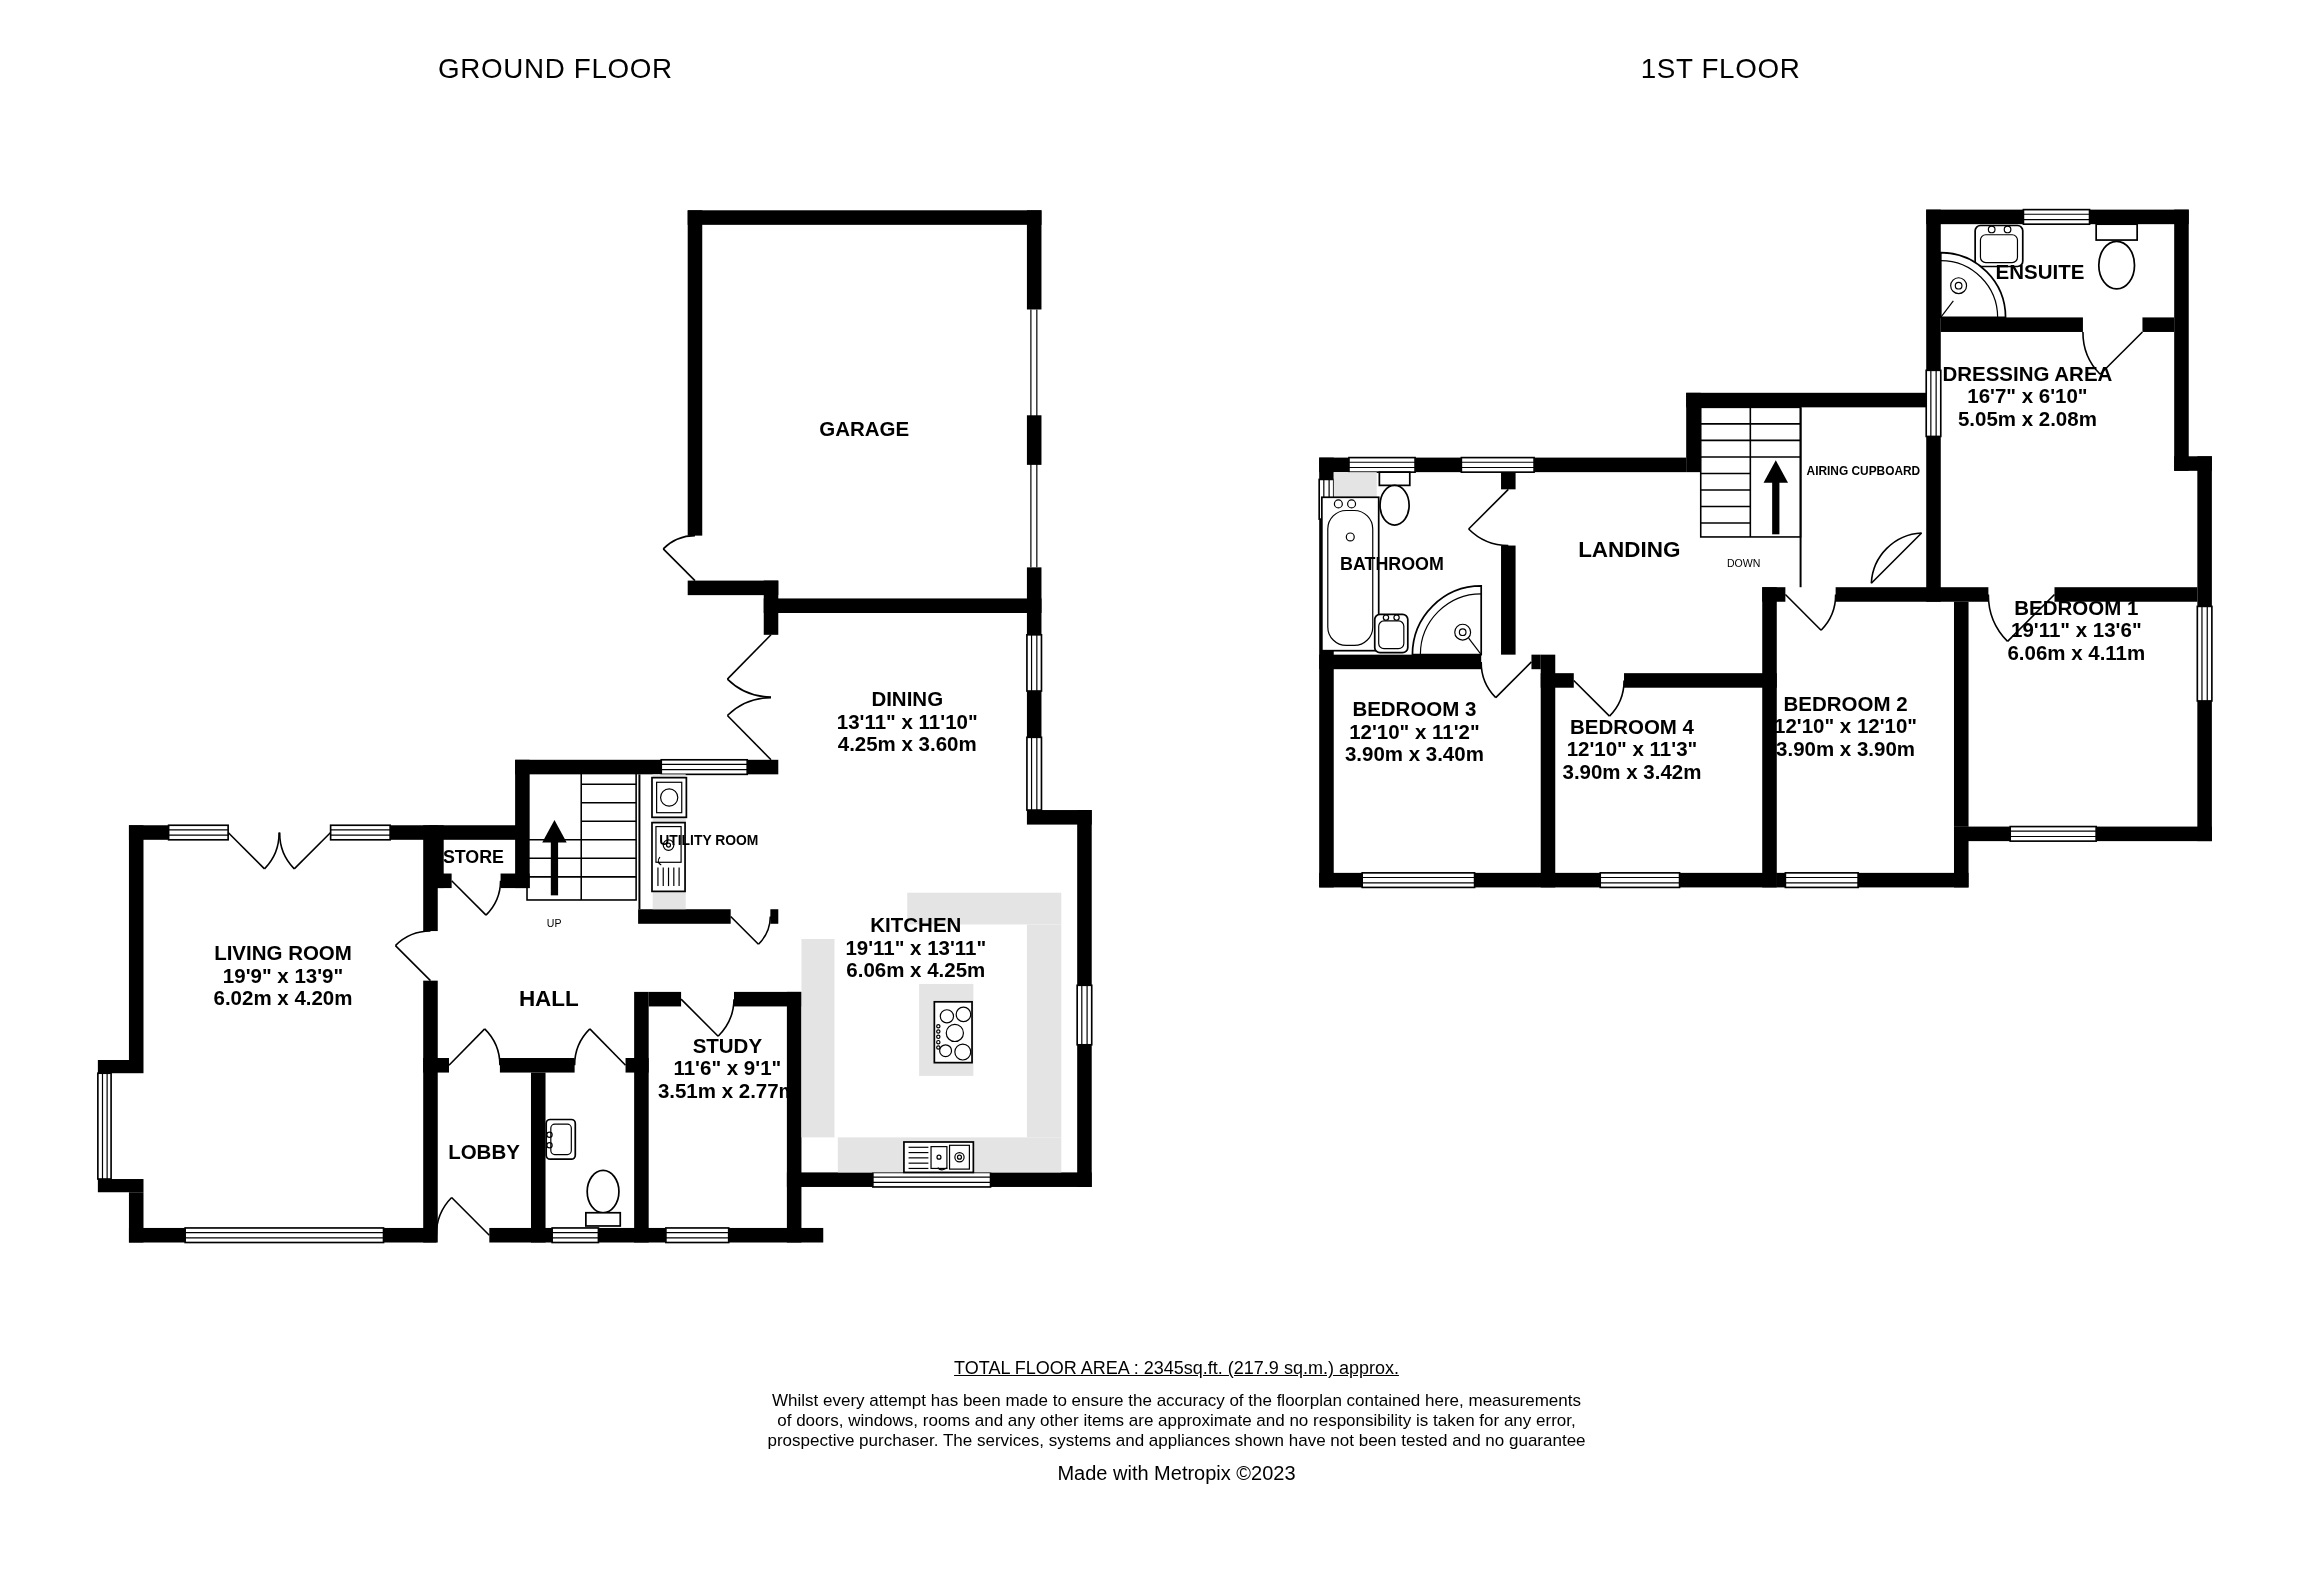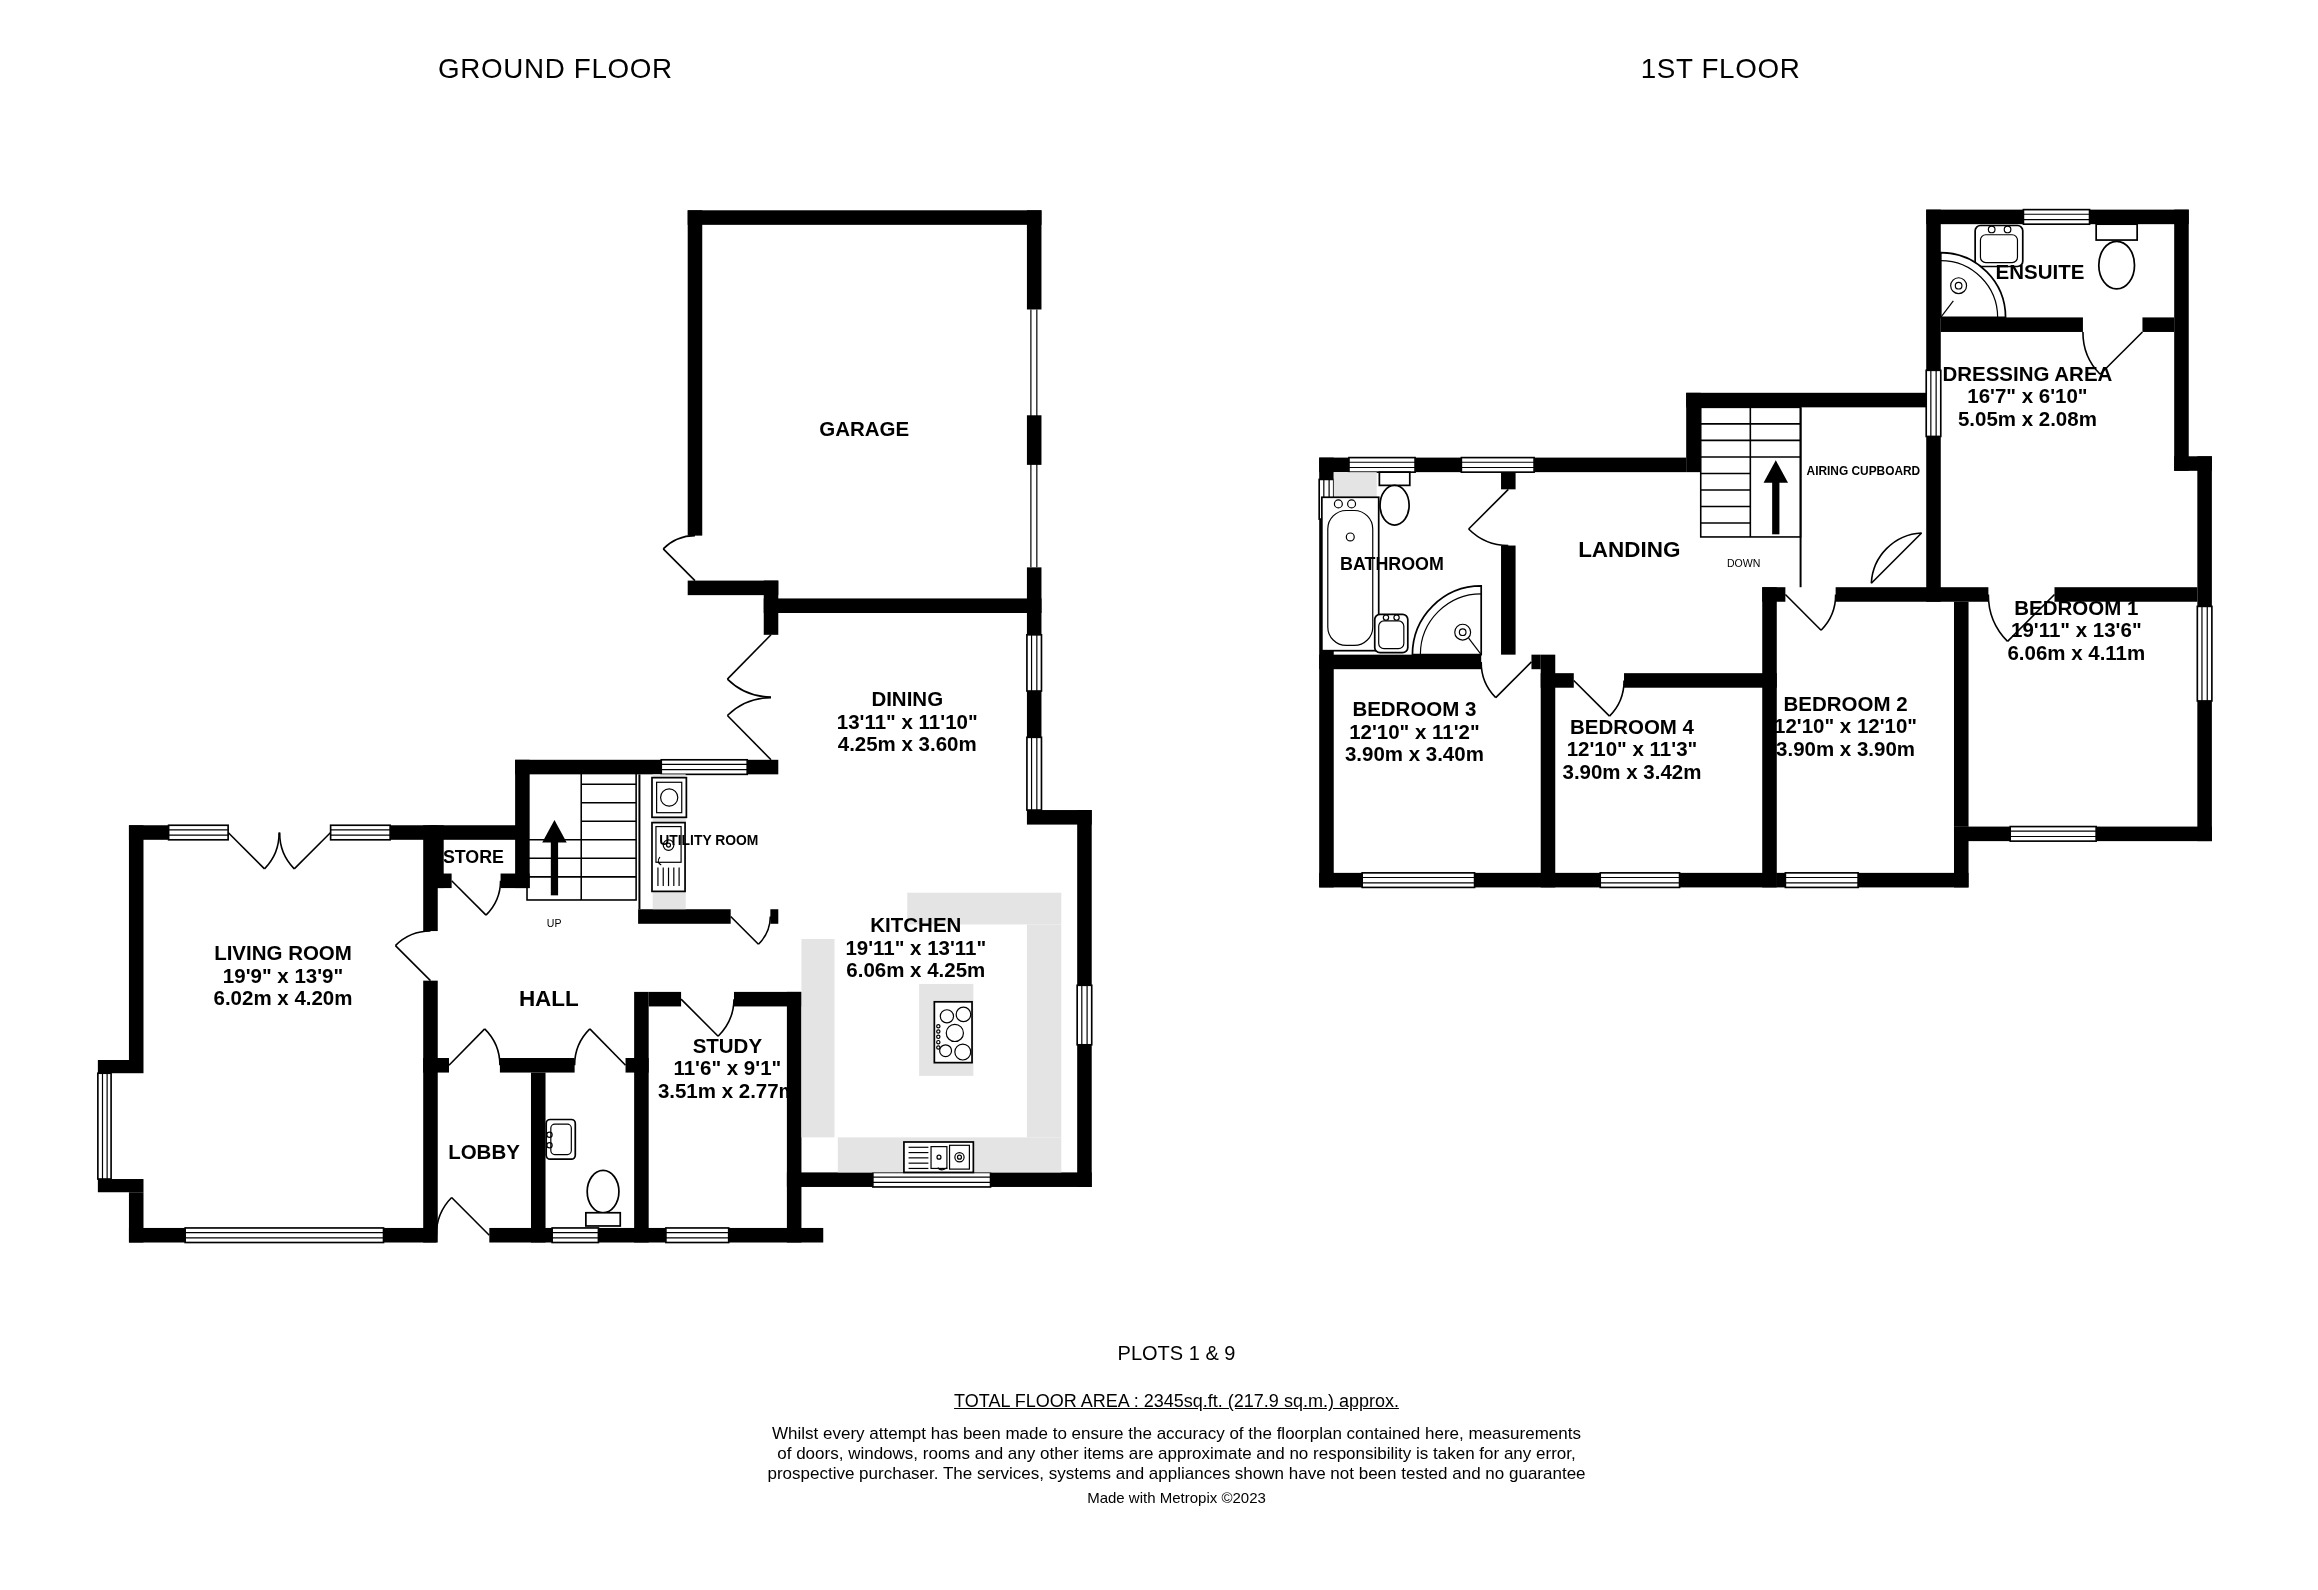--- a/index.html
+++ b/index.html
@@ -20,21 +20,21 @@
   .t-room{font-size:31px;font-weight:bold;text-anchor:middle;}
   .t-big{font-size:34px;font-weight:bold;text-anchor:middle;}
   .t-med{font-size:27px;font-weight:bold;text-anchor:middle;}
   .t-sm{font-size:21px;font-weight:bold;text-anchor:middle;}
   .t-xs{font-size:18px;font-weight:bold;text-anchor:middle;}
   .t-ud{font-size:16px;text-anchor:middle;}
   .footer{position:absolute;left:628px;top:1342px;width:1097px;text-align:center;color:#000;}
   .f-plots{font-size:20px;margin:0 0 26.4px 0;}
   .f-total{font-size:18px;margin:16px 0 12px 0;text-decoration:underline;}
   .f-disc{font-size:17px;line-height:20px;margin:0;}
-  .f-credit{font-size:15px;line-height:20px;margin:4px;}
+  .f-credit{font-size:20px;line-height:20px;margin:12px;}
 </style>
 </head>
 <body>
 
 <svg width="2319" height="1591" viewBox="0 0 3507 2406">
 
   <g>
     <text class="t-title" x="840" y="118" text-anchor="middle">GROUND FLOOR</text>
 
     <g>
@@ -532,20 +532,19 @@
       </g>
       <text class="t-room" x="3085" y="422">ENSUITE</text>
       <text class="t-med" x="2105" y="862">BATHROOM</text>
       <text class="t-big" x="2464" y="842">LANDING</text>
       <text class="t-xs" x="2818" y="718">AIRING CUPBOARD</text>
     </g>
   </g>
 </svg>
 
 <div class="footer">
-  <p class="f-plots">PLOTS 1 &amp; 9</p>
   <p class="f-total">TOTAL FLOOR AREA : 2345sq.ft. (217.9 sq.m.) approx.</p>
   <p class="f-disc">Whilst every attempt has been made to ensure the accuracy of the floorplan contained here, measurements</p>
   <p class="f-disc">of doors, windows, rooms and any other items are approximate and no responsibility is taken for any error,</p>
   <p class="f-disc">prospective purchaser. The services, systems and appliances shown have not been tested and no guarantee</p>
   <p class="f-credit">Made with Metropix ©2023</p>
 </div>
 
 
 </body></html>

